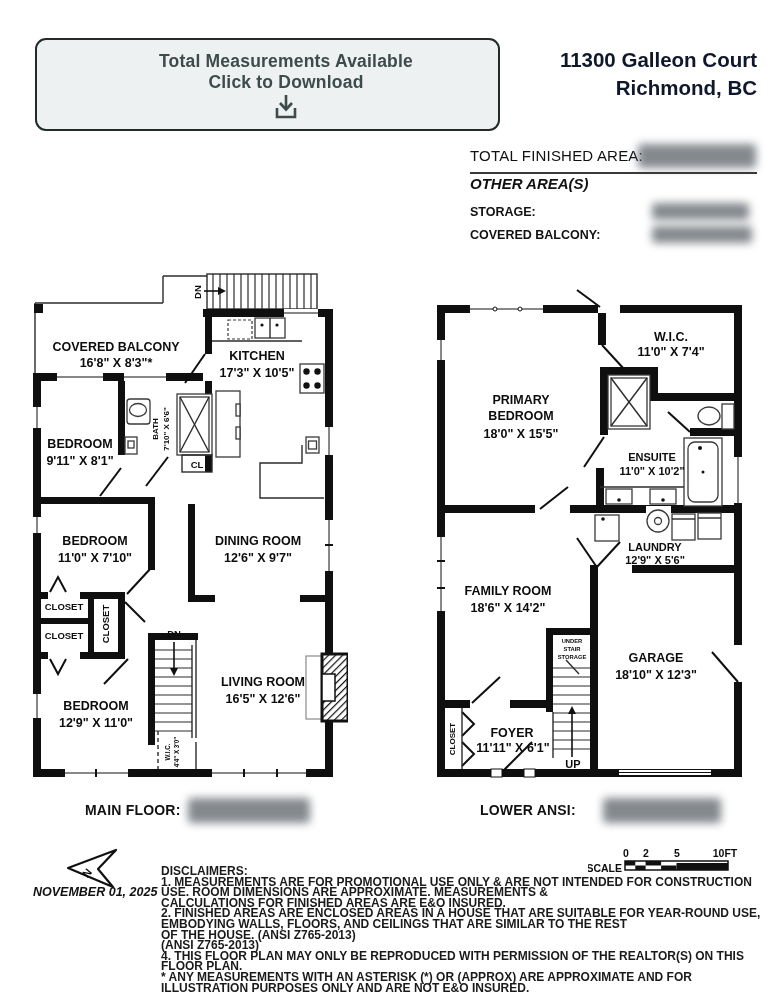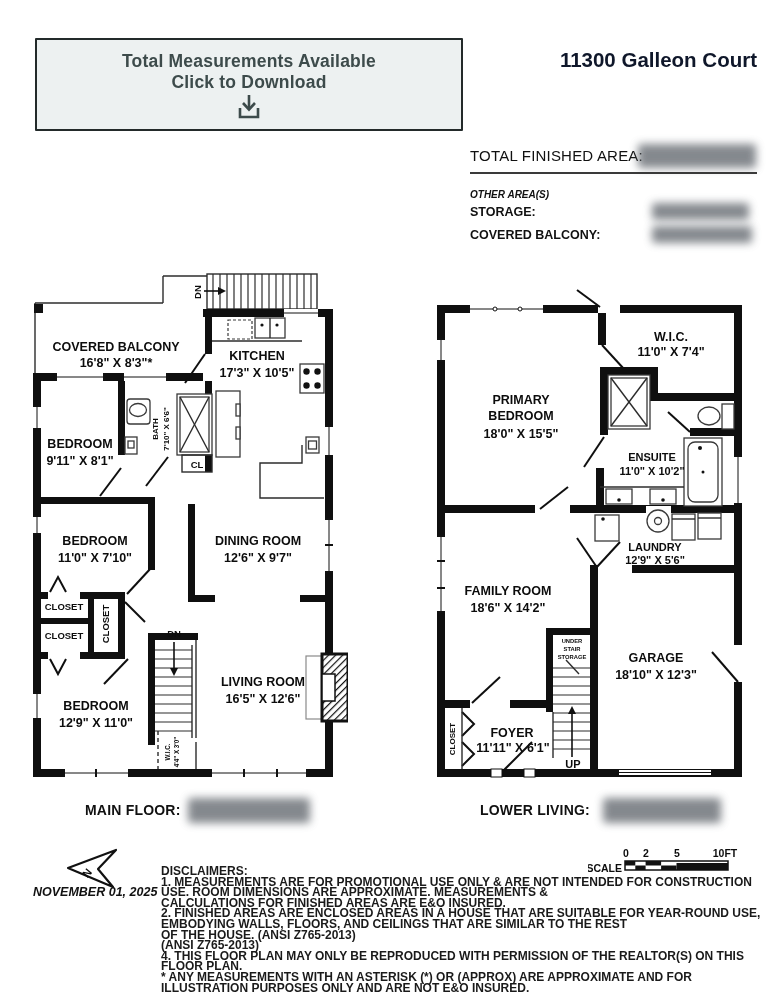--- a/index.html
+++ b/index.html
@@ -1,28 +1,28 @@
 <!DOCTYPE html>
 <html><head>
 <meta charset="utf-8">
 <style>
   html,body{margin:0;padding:0;background:#fff;}
   .page{position:relative;width:773px;height:1000px;background:#fff;overflow:hidden;
         font-family:"Liberation Sans",sans-serif;color:#111;}
   .abs{position:absolute;}
 
   
-  .dl-btn{left:35px;top:38px;width:424px;height:89px;border:2.5px solid #232a2a;border-radius:1px;
-          background:#edf1f1;text-align:center;cursor:pointer;}
+  .dl-btn{left:35px;top:38px;width:424px;height:89px;border:2.5px solid #232a2a;border-radius:11px;
+          background:#edf1f1;text-align:center;cursor:pointer;padding-left:37px;}
   .dl-line{font-weight:bold;font-size:17.5px;color:#3d4b4b;letter-spacing:.2px;}
   .dl-line1{margin-top:11px;}
   .addr{right:16px;top:46px;text-align:right;font-weight:bold;font-size:20.5px;line-height:28px;color:#0f172a;}
   .tfa-label{left:470px;top:147px;font-weight:normal;font-size:15px;letter-spacing:.2px;}
   .hr{left:470px;top:172px;width:287px;height:2px;background:#3a3a3a;}
-  .other-head{left:470px;top:189px;font-weight:bold;font-style:italic;font-size:10px;}
+  .other-head{left:470px;top:175px;font-weight:bold;font-style:italic;font-size:15px;}
   .area-row-label{left:470px;font-weight:bold;font-size:12.5px;}
   .blur{background:#565c63;opacity:.72;filter:blur(4px);border-radius:3px;}
 
   
   svg text{font-family:"Liberation Sans",sans-serif;font-weight:bold;fill:#0c0c0c;text-anchor:middle;}
   .rm{font-size:12.5px;}
   .md{font-size:11px;}
   .sm{font-size:9.5px;}
   .xs{font-size:8px;}
   .xxs{font-size:6.3px;}
@@ -55,20 +55,21 @@
       <g stroke="#3d4b4b" stroke-width="2.6" fill="none">
         <line x1="18" y1="0" x2="18" y2="13"></line>
         <polyline points="12,8 18,14.5 24,8"></polyline>
         <polyline points="9,13 9,22 27,22 27,13"></polyline>
       </g>
     </svg>
   </div>
 
   <div class="abs addr">
     <div>11300 Galleon Court</div>
+    <div>Richmond, BC</div>
   </div>
 
   <div class="abs tfa-label">TOTAL FINISHED AREA:</div>
   <div class="abs blur" style="left:638px;top:144px;width:118px;height:24px;"></div>
   <div class="abs hr"></div>
   <div class="abs other-head">OTHER AREA(S)</div>
   <div class="abs area-row-label" style="top:205px;">STORAGE:</div>
   <div class="abs blur" style="left:652px;top:203px;width:97px;height:17px;"></div>
   <div class="abs area-row-label" style="top:228px;">COVERED BALCONY:</div>
   <div class="abs blur" style="left:652px;top:226px;width:100px;height:17px;"></div>
@@ -453,21 +454,21 @@
     <text class="rm" x="508" y="595">FAMILY ROOM</text>
     <text class="rm" x="508" y="612">18'6" X 14'2"</text>
     <text class="rm" x="656" y="662">GARAGE</text>
     <text class="rm" x="656" y="679">18'10" X 12'3"</text>
     <text class="rm" x="512" y="737">FOYER</text>
     <text class="rm" x="513" y="752">11'11" X 6'1"</text>
   </svg>
 
   <div class="abs caption" style="left:85px;top:802px;">MAIN FLOOR:</div>
   <div class="abs blur" style="left:188px;top:798px;width:122px;height:25px;"></div>
-  <div class="abs caption" style="left:480px;top:802px;">LOWER LIVING:</div>
+  <div class="abs caption" style="left:480px;top:802px;">LOWER ANSI:</div>
   <div class="abs blur" style="left:603px;top:798px;width:118px;height:25px;"></div>
 
   <svg class="abs" style="left:55px;top:840px;" width="75" height="55" viewBox="55 840 75 55">
     <polygon points="68,868 116,850 98,869 113,887" fill="#fff" stroke="#111" stroke-width="2.2" stroke-linejoin="round"></polygon>
     <text style="font-size:11px;" x="87" y="877" transform="rotate(-50 87 873)">N</text>
   </svg>
 
   <div class="abs date">NOVEMBER 01, 2025</div>
 
   <svg class="abs" style="left:588px;top:843px;" width="172" height="34" viewBox="588 843 172 34">

